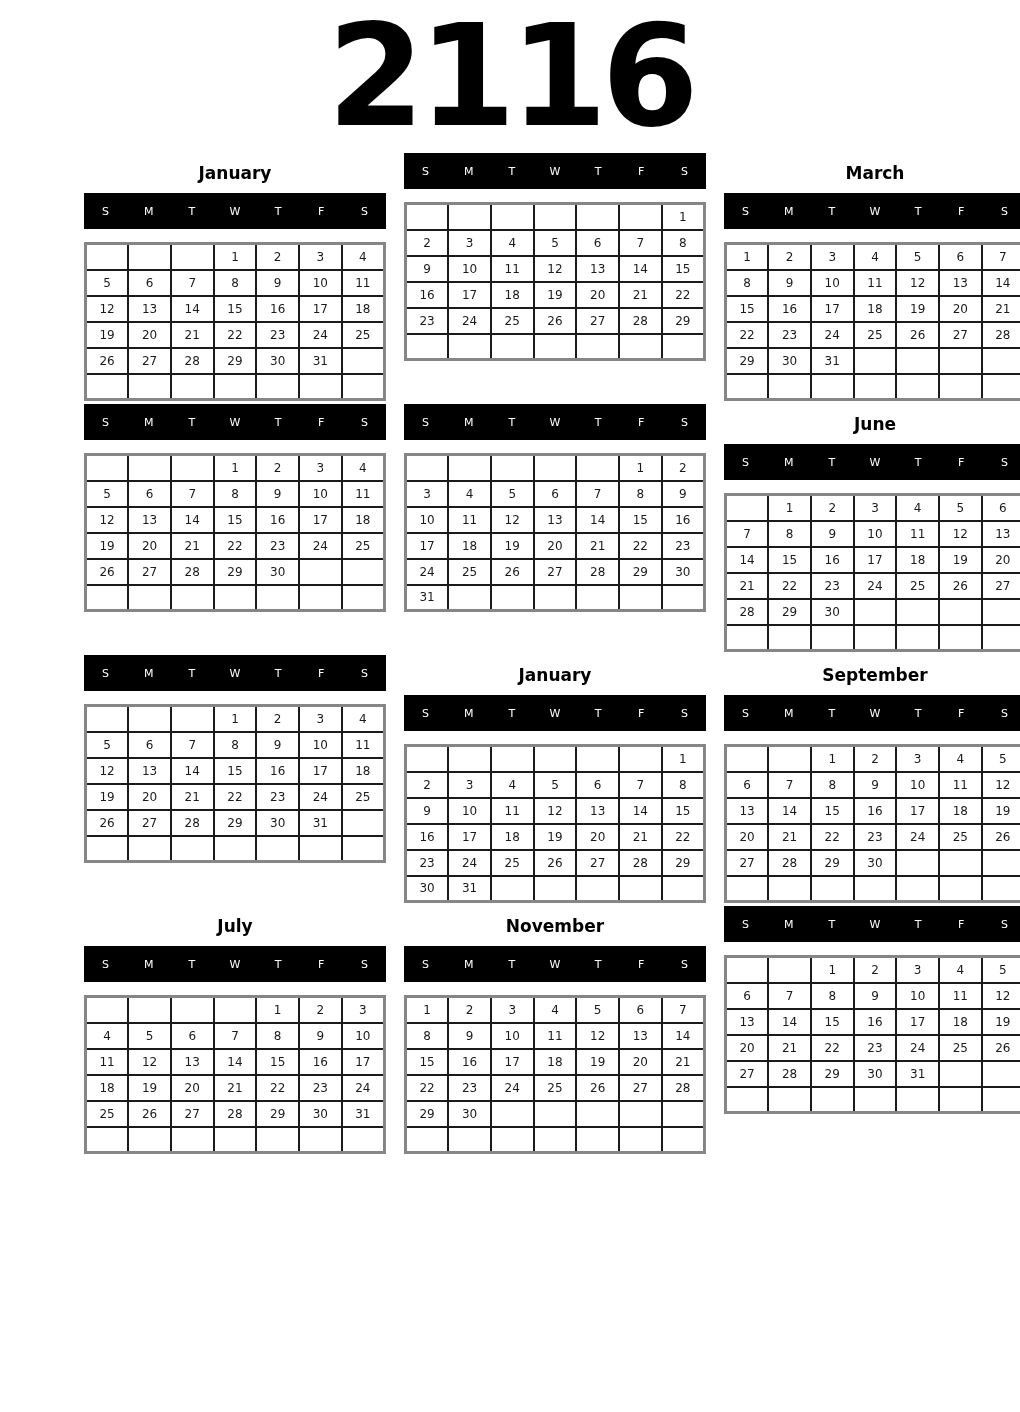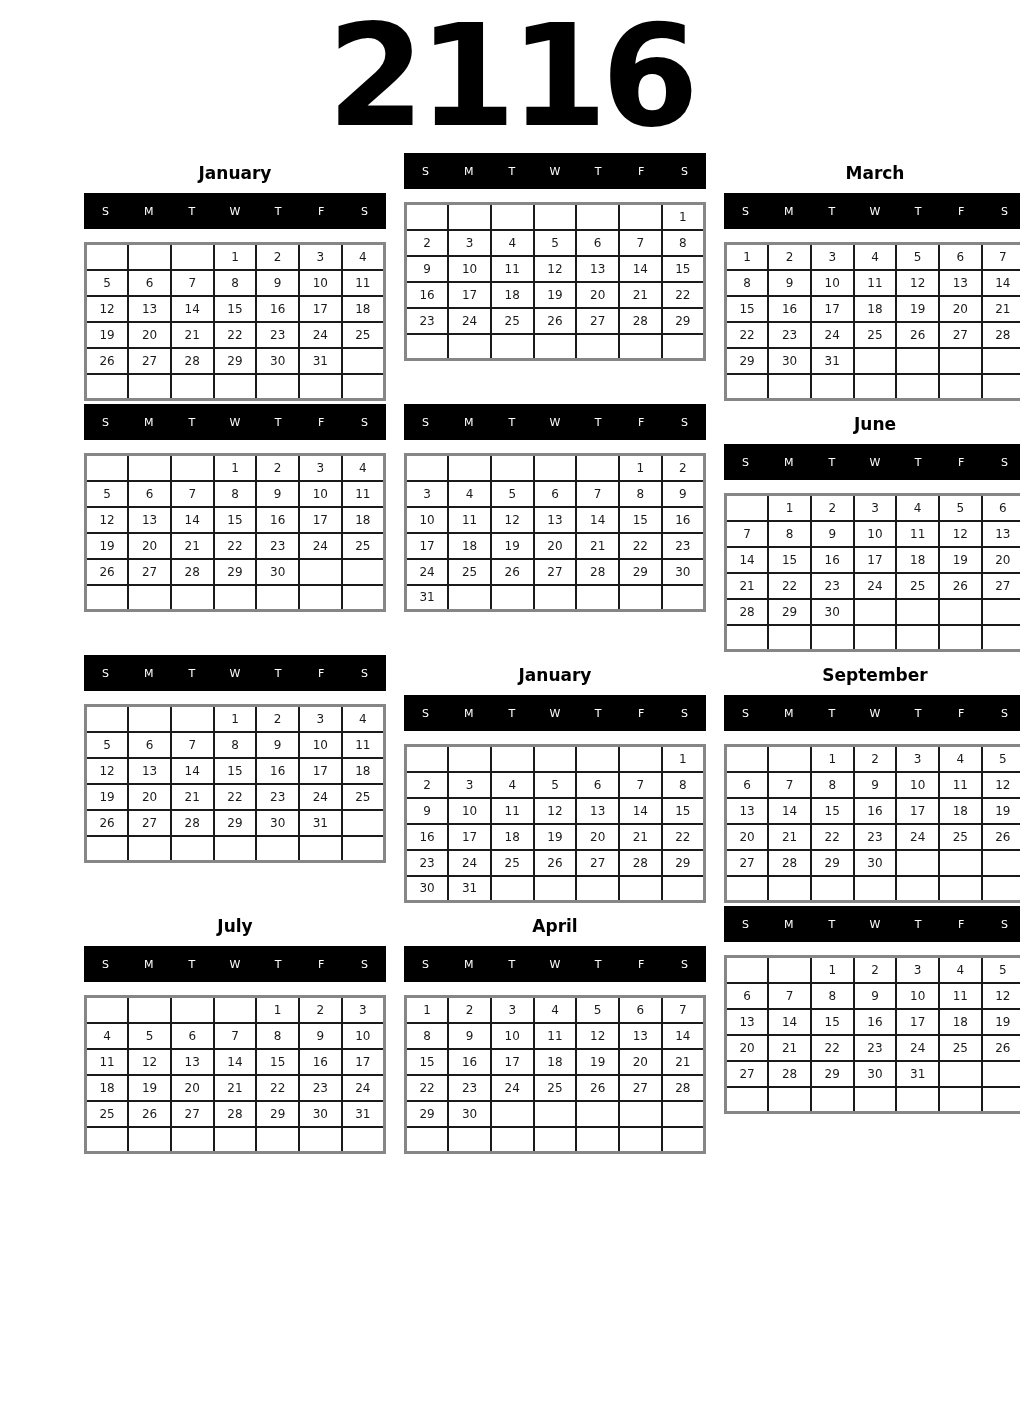--- a/index.html
+++ b/index.html
@@ -778,21 +778,21 @@
               <td></td>
               <td></td>
               <td></td>
               <td></td>
             </tr>
           </tbody>
         </table>
   </div>
 
   <div class="month">
-    <div class="month-name">April</div>
+    <div class="month-name">November</div>
     <div class="weekday-header">
           <span class="weekday">S</span>
           <span class="weekday">M</span>
           <span class="weekday">T</span>
           <span class="weekday">W</span>
           <span class="weekday">T</span>
           <span class="weekday">F</span>
           <span class="weekday">S</span>
         </div>
     <table class="month-table">

